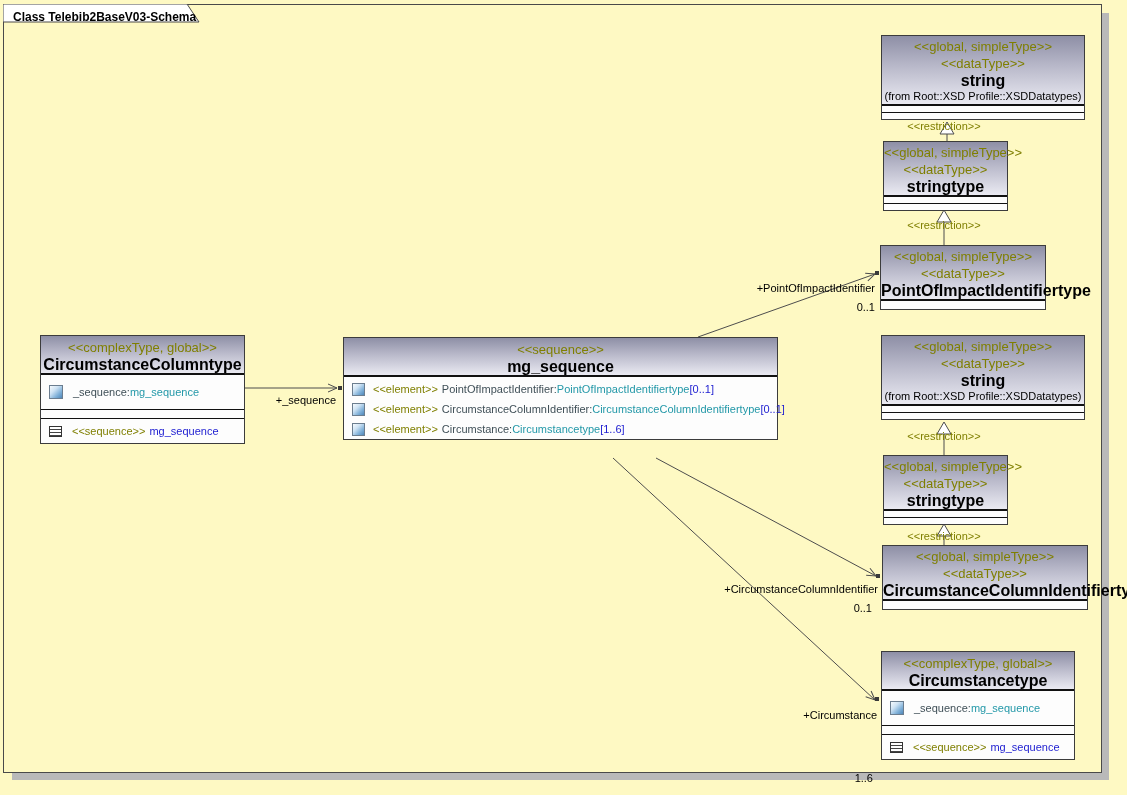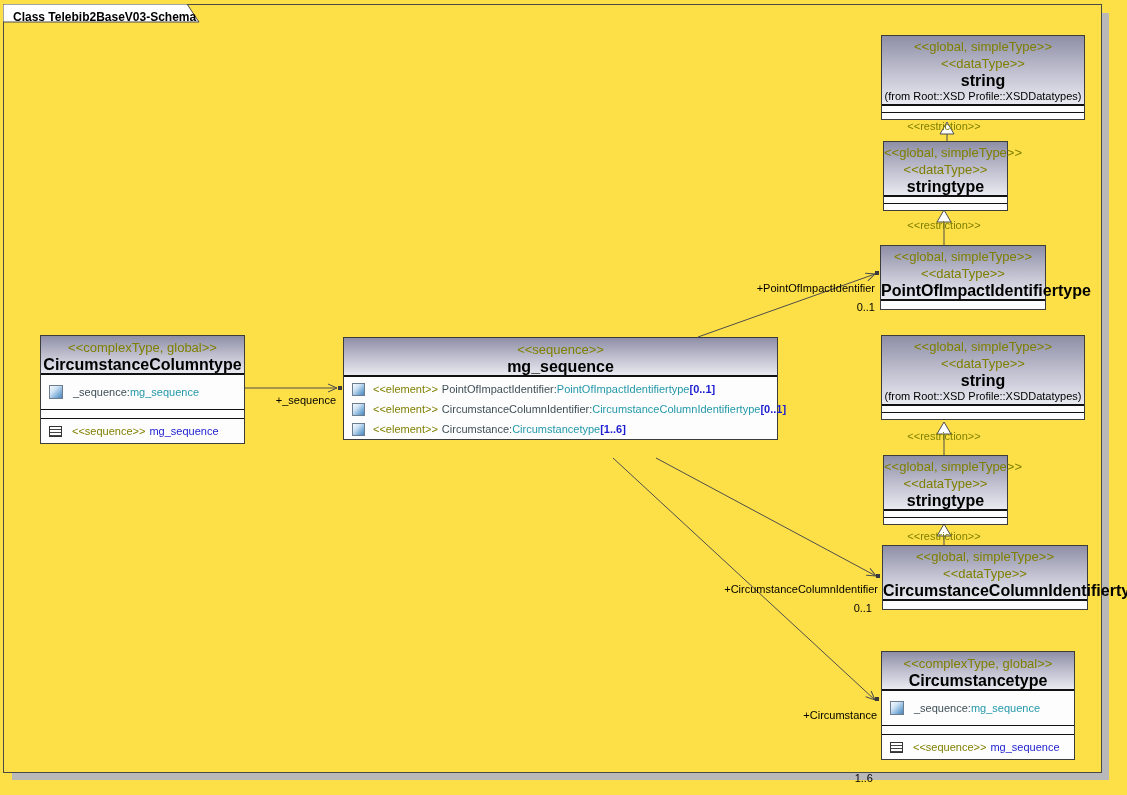--- a/index.html
+++ b/index.html
@@ -1,19 +1,19 @@
 <!DOCTYPE html>
 <html><head>
 <meta charset="utf-8">
 <style>
   html,body { margin:0; padding:0; background:#ffffff; }
   #stage {
     position:relative; width:1127px; height:795px;
     font-family:"Liberation Sans", sans-serif;
-    background:#fde047; overflow:hidden;
+    background:#fef9c3; overflow:hidden;
   }
   #frame {
     position:absolute; left:3px; top:4px; width:1097px; height:767px;
     border:1px solid #4a4a4a; background:transparent;
     box-shadow:8px 8px 0 -1px #b9b9b9;
   }
   #tab { position:absolute; left:3px; top:4px; width:200px; height:19px; }
   #tab-text {
     position:absolute; left:10px; top:6px; font-size:12px; font-weight:bold;
     color:#000; white-space:nowrap;
@@ -52,21 +52,21 @@
   }
   .icon-op {
     flex:0 0 auto; width:13px; height:11px; margin-right:10px; box-sizing:border-box;
     border:1px solid #333;
     background:repeating-linear-gradient(to bottom,#fff 0 2px,#444 2px 3px);
   }
   .t-st   { color:#7f7f00; }
   .t-sp   { margin-right:4px; }
   .t-name { color:#3f4f57; }
   .t-type { color:#2398a8; }
-  .t-card { color:#1c1cd0;font-weight:bold; }
+  .t-card { color:#1c1cd0; }
   .t-op   { color:#1c1cd0; margin-left:4px; }
   .clabel { position:absolute; font-size:11px; color:#000; white-space:nowrap; }
   .cright { text-align:right; }
   .rlabel { position:absolute; font-size:11px; color:#7f7f00; white-space:nowrap; text-align:center; }
 </style>
 </head>
 <body>
 
 <div id="stage">
 

